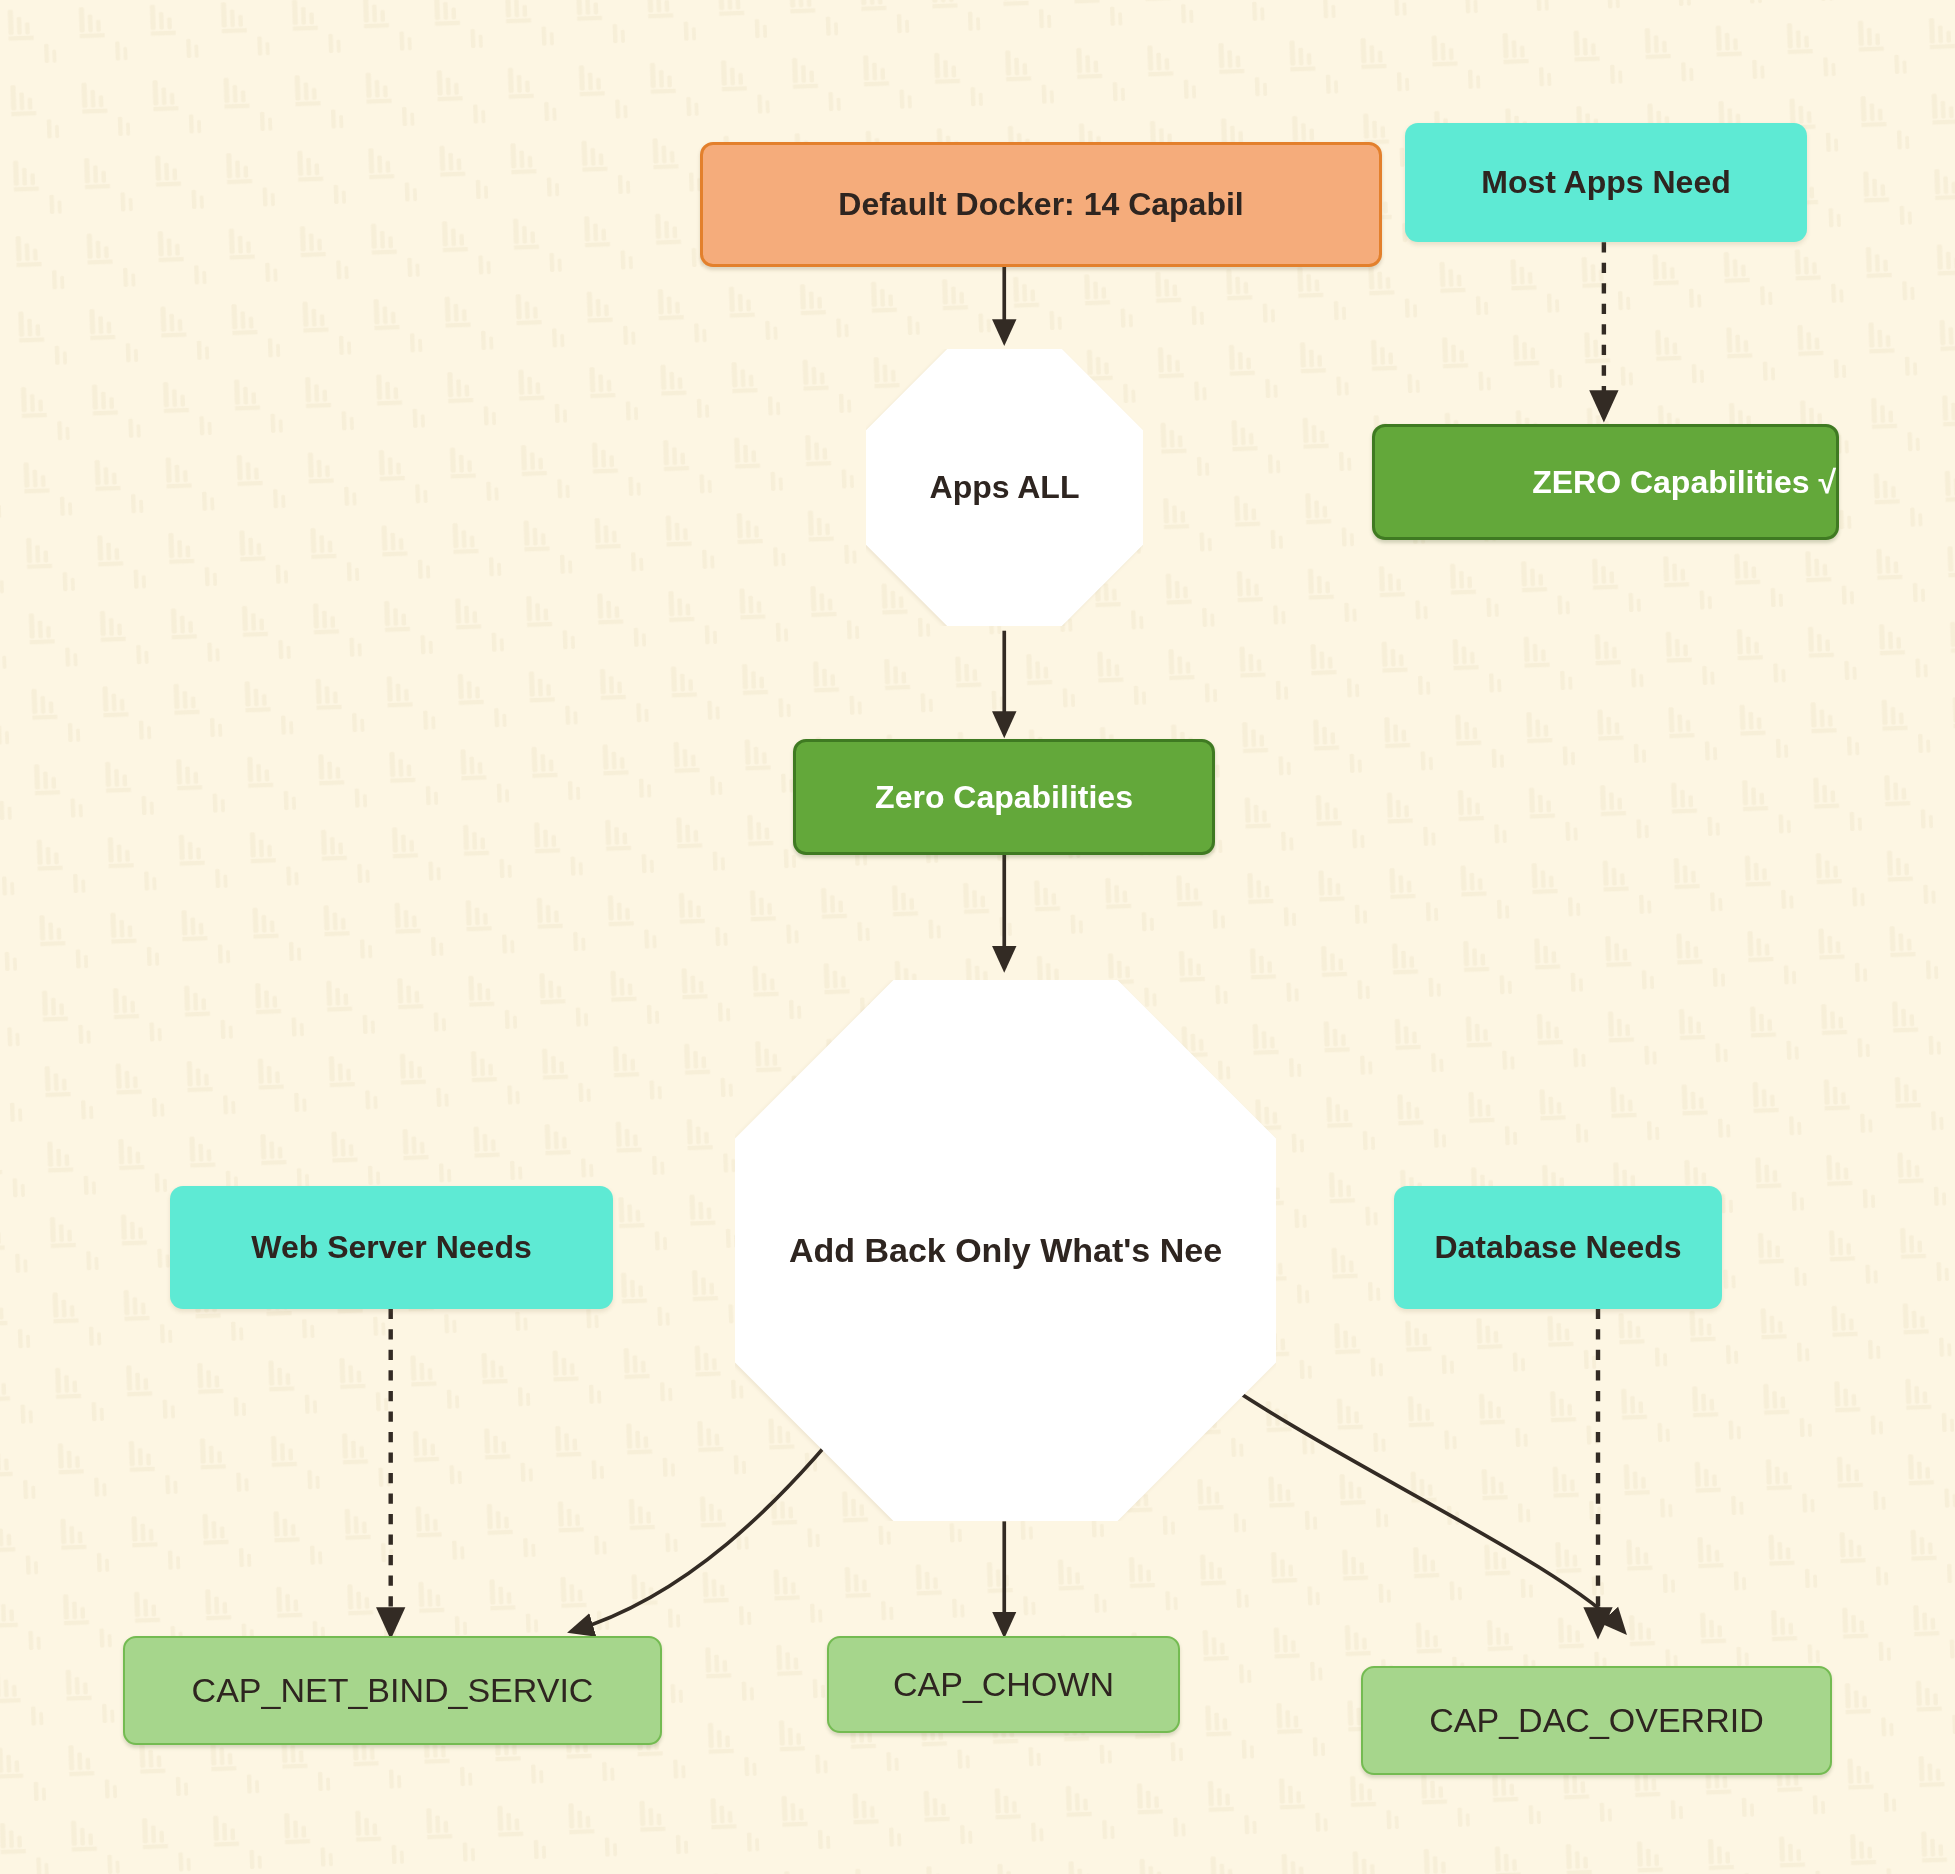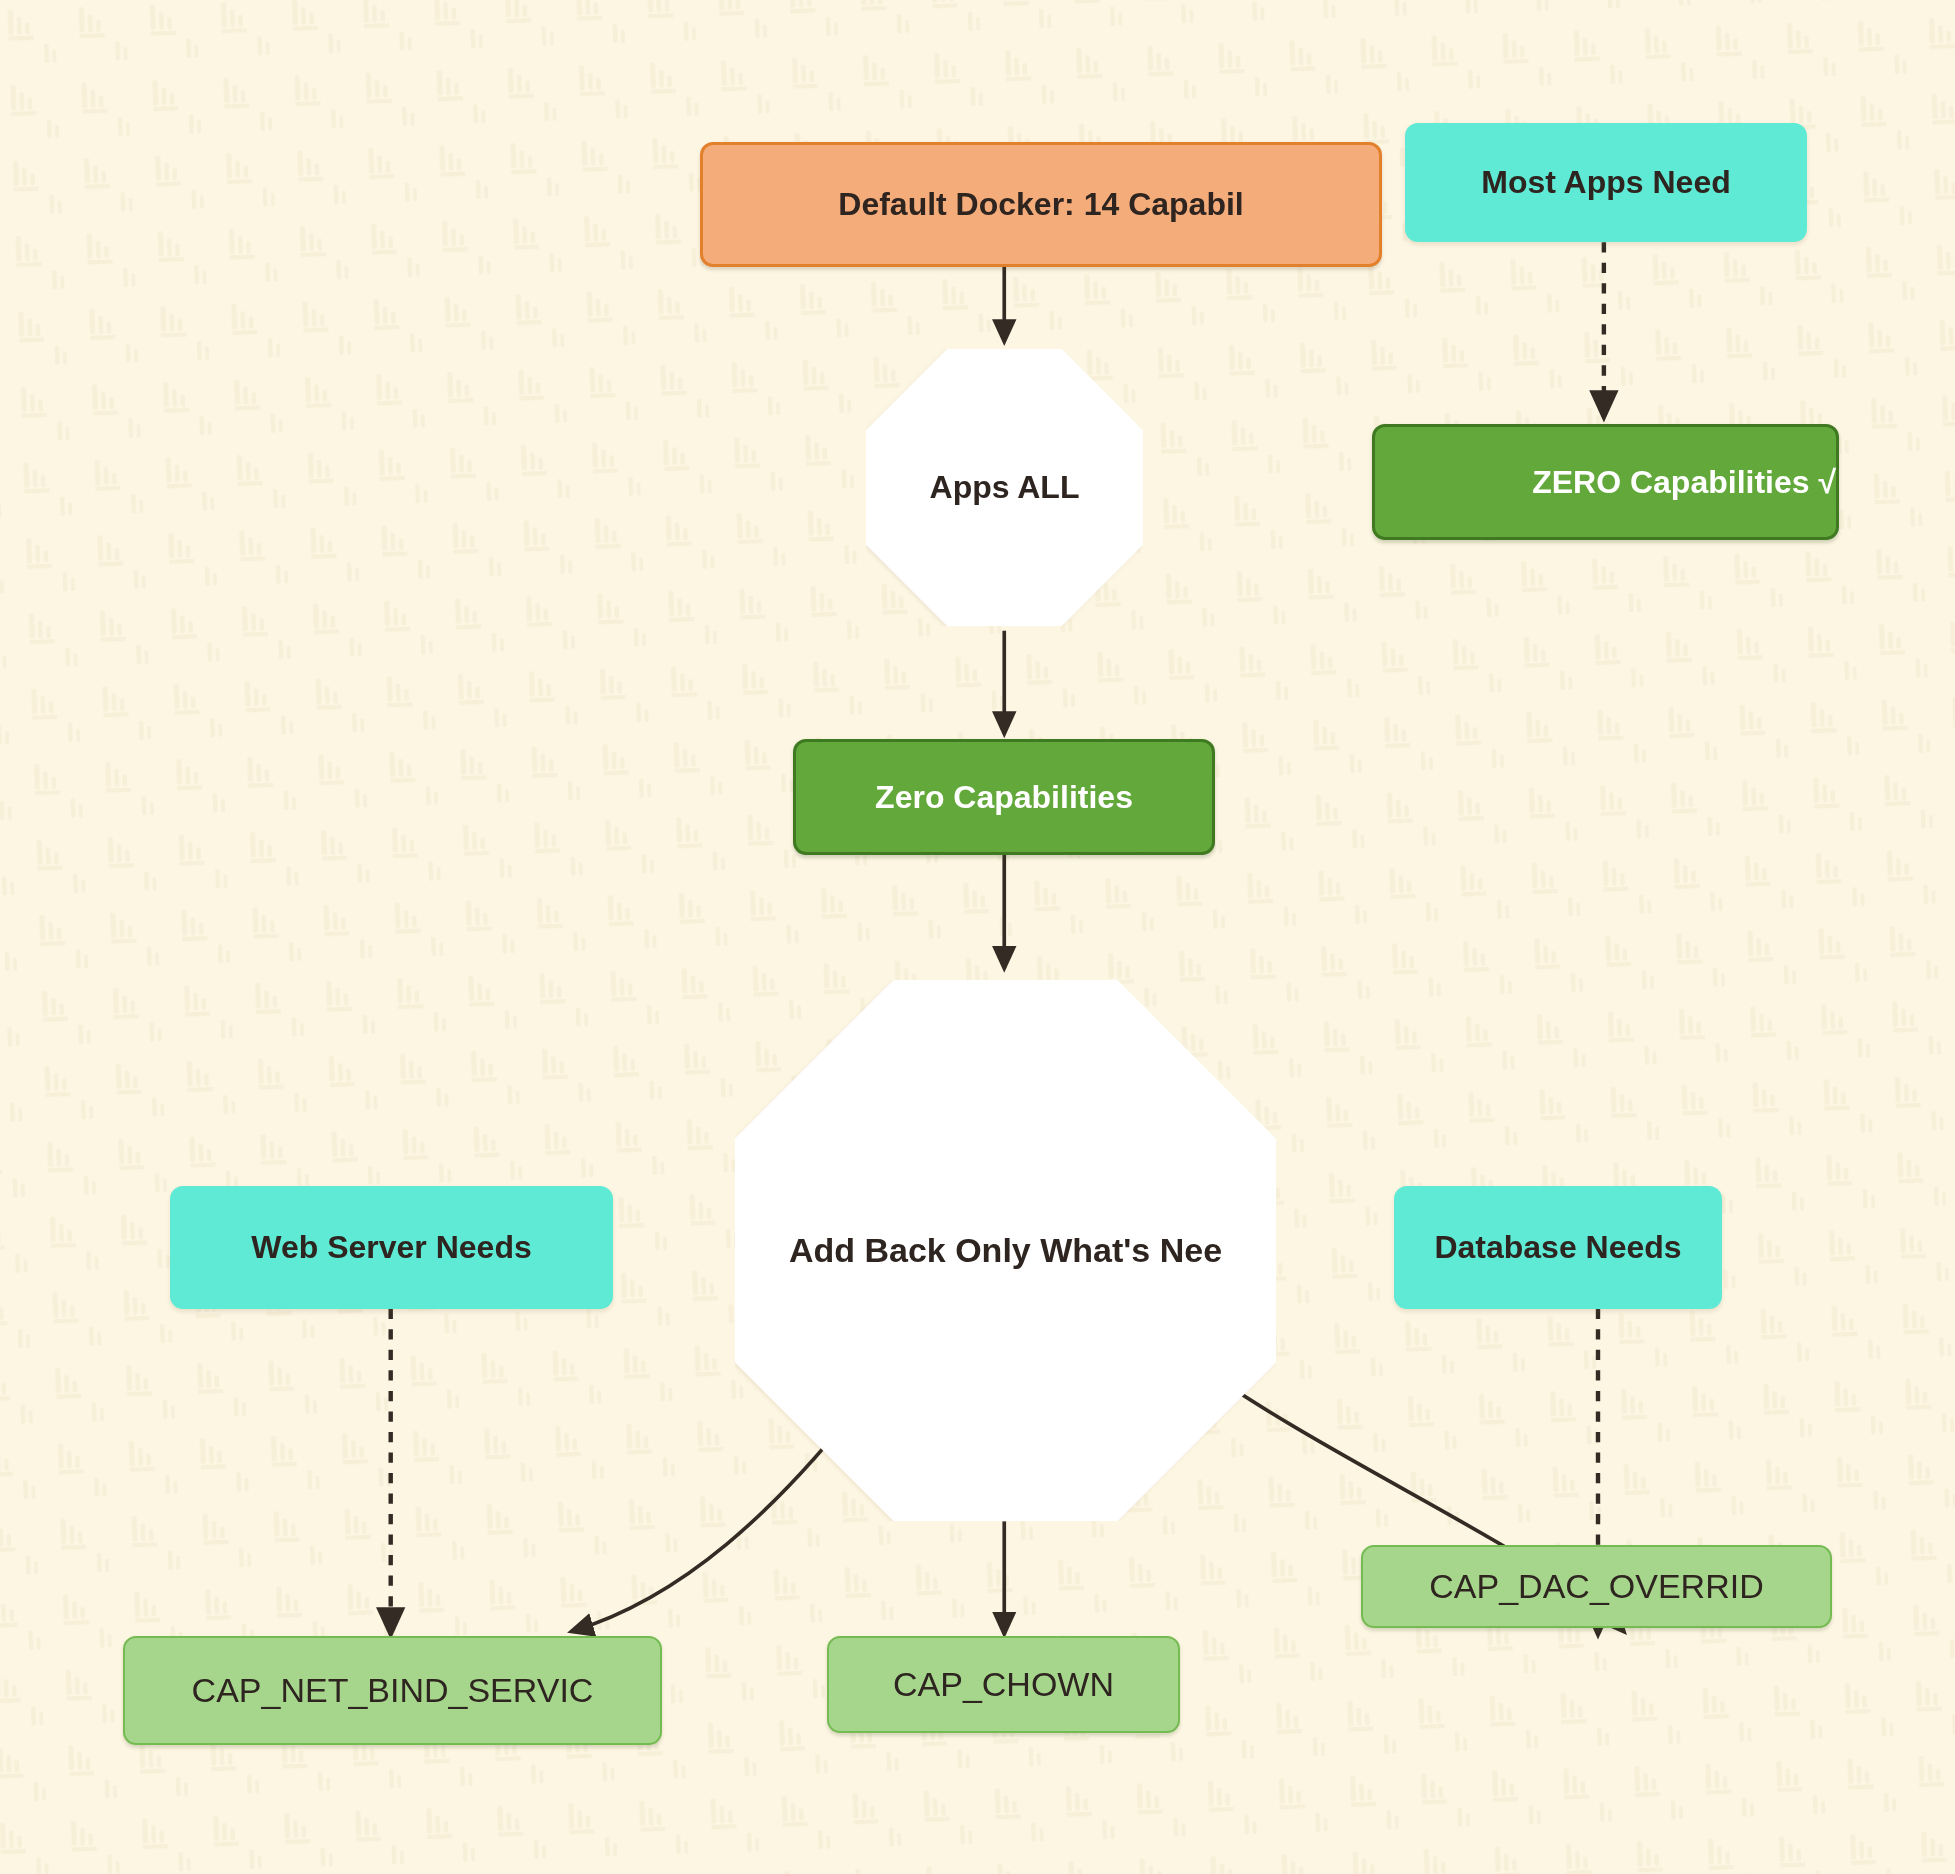--- a/index.html
+++ b/index.html
@@ -189,18 +189,18 @@
   </div>
 
   <div class="node rect rect-green-light" style="left:123px; top:1636px; width:539px; height:109px;">
     <span class="label">CAP_NET_BIND_SERVIC</span>
   </div>
 
   <div class="node rect rect-green-light" style="left:827px; top:1636px; width:353px; height:97px;">
     <span class="label">CAP_CHOWN</span>
   </div>
 
-  <div class="node rect rect-green-light" style="left:1361px; top:1545px; width:471px; height:83px;">
+  <div class="node rect rect-green-light" style="left:1361px; top:1666px; width:471px; height:109px;">
     <span class="label">CAP_DAC_OVERRID</span>
   </div>
 
 </div>
 
 
 </body></html>

